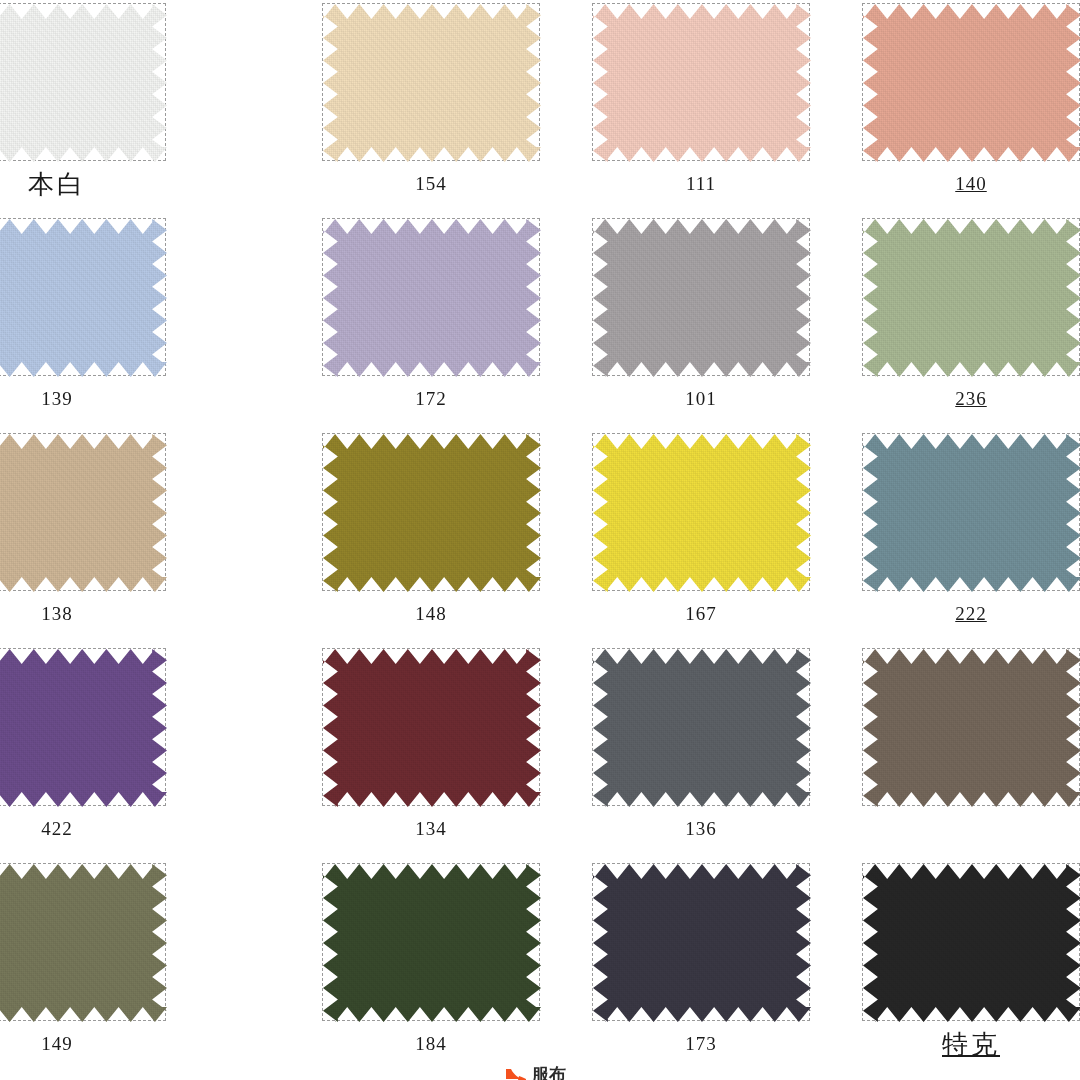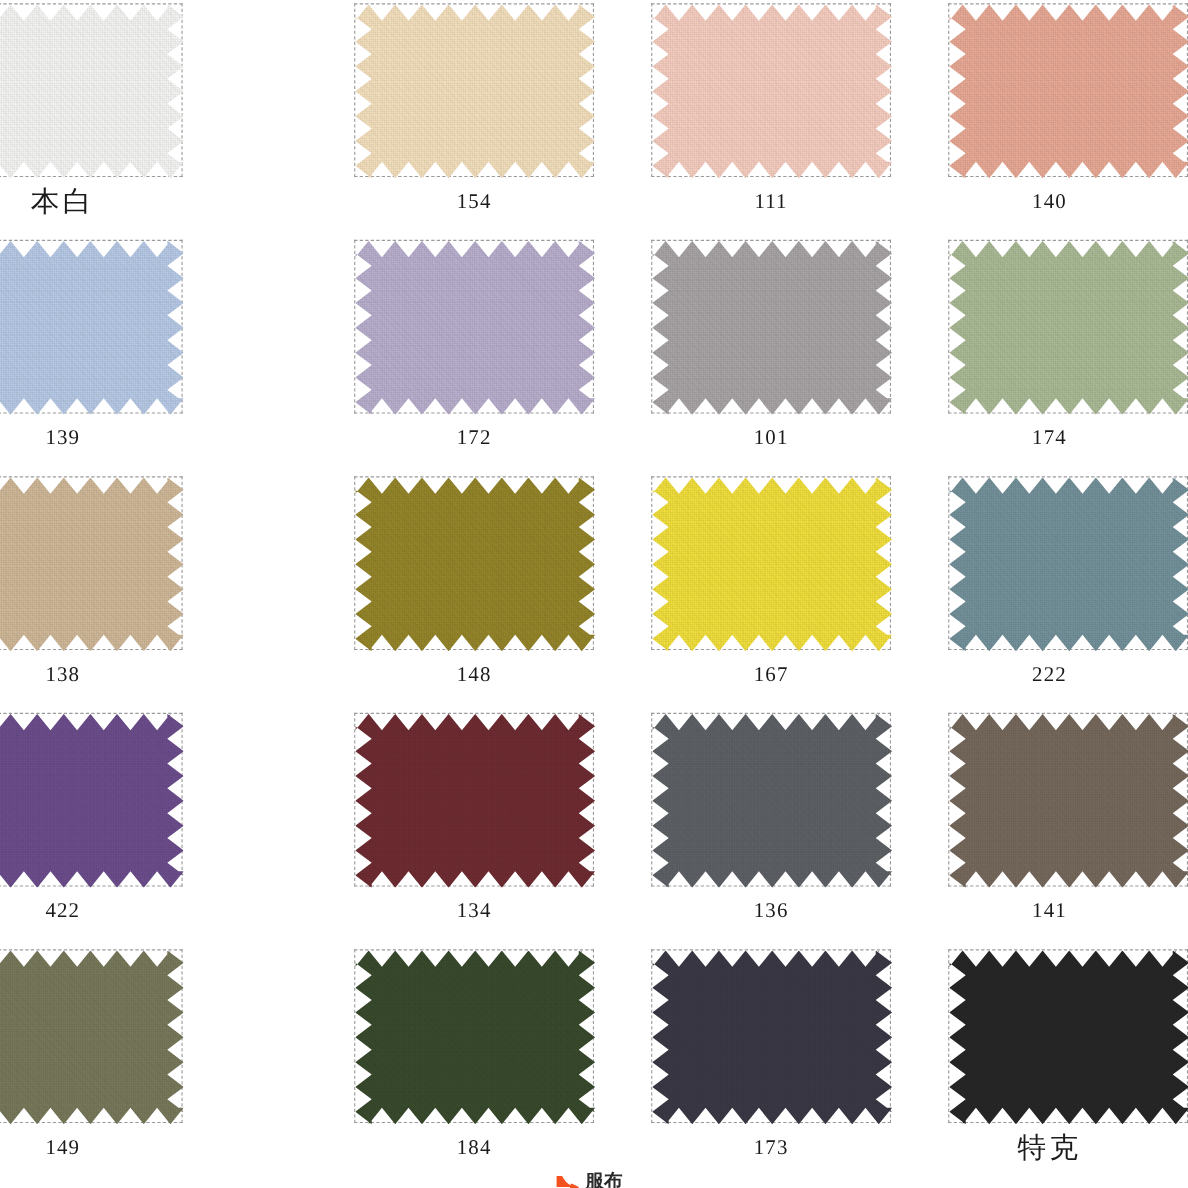--- a/index.html
+++ b/index.html
@@ -86,21 +86,21 @@
     font-size: 19px;
     line-height: 36px;
     color: #1b1b1b;
     font-family: "Liberation Serif", "DejaVu Serif", serif;
     letter-spacing: 1px;
     white-space: nowrap;
   }
   .col-1 .swatch-label { left: -52px; }
   .col-2 .swatch-label { left: 52px; }
   .col-3 .swatch-label { left: 52px; }
-  .col-4 .swatch-label { left: 35px; }
+  .col-4 .swatch-label { left: 52px; text-decoration: underline; }
 
   .label-cjk {
     font-family: "DejaVu Sans", "Liberation Sans", sans-serif;
     font-size: 26px;
     letter-spacing: 3px;
   }
 
   
   #brand-watermark {
     position: absolute;
@@ -185,21 +185,21 @@
         </div>
       </div>
       <div class="swatch-label">101</div>
     </div>
     <div class="swatch-cell col-4">
       <div class="swatch-frame">
         <div class="fabric" style="background: rgb(169, 185, 148); clip-path: polygon(0px 14.9px, 12.1px 0px, 24.2px 14.9px, 36.3px 0px, 48.4px 14.9px, 60.6px 0px, 72.7px 14.9px, 84.8px 0px, 96.9px 14.9px, 109px 0px, 121.1px 14.9px, 133.2px 0px, 145.3px 14.9px, 157.4px 0px, 169.6px 14.9px, 181.7px 0px, 193.8px 14.9px, 205.9px 0px, 203.1px 14.9px, 203.1px 0px, 218px 11.3px, 203.1px 22.6px, 218px 33.9px, 203.1px 45.1px, 218px 56.4px, 203.1px 67.7px, 218px 79px, 203.1px 90.3px, 218px 101.6px, 203.1px 112.9px, 218px 124.1px, 203.1px 135.4px, 218px 146.7px, 203.1px 143.1px, 218px 143.1px, 205.9px 158px, 193.8px 143.1px, 181.7px 158px, 169.6px 143.1px, 157.4px 158px, 145.3px 143.1px, 133.2px 158px, 121.1px 143.1px, 109px 158px, 96.9px 143.1px, 84.8px 158px, 72.7px 143.1px, 60.6px 158px, 48.4px 143.1px, 36.3px 158px, 24.2px 143.1px, 12.1px 158px, 14.9px 143.1px, 14.9px 158px, 0px 146.7px, 14.9px 135.4px, 0px 124.1px, 14.9px 112.9px, 0px 101.6px, 14.9px 90.3px, 0px 79px, 14.9px 67.7px, 0px 56.4px, 14.9px 45.1px, 0px 33.9px, 14.9px 22.6px, 0px 11.3px); mask-image: none;">
           <div class="weave"></div>
         </div>
       </div>
-      <div class="swatch-label">174</div>
+      <div class="swatch-label">236</div>
     </div>
     <div class="swatch-cell col-1">
       <div class="swatch-frame">
         <div class="fabric" style="background: rgb(207, 183, 151); clip-path: polygon(0px 14.9px, 12.1px 0px, 24.2px 14.9px, 36.3px 0px, 48.4px 14.9px, 60.6px 0px, 72.7px 14.9px, 84.8px 0px, 96.9px 14.9px, 109px 0px, 121.1px 14.9px, 133.2px 0px, 145.3px 14.9px, 157.4px 0px, 169.6px 14.9px, 181.7px 0px, 193.8px 14.9px, 205.9px 0px, 203.1px 14.9px, 203.1px 0px, 218px 11.3px, 203.1px 22.6px, 218px 33.9px, 203.1px 45.1px, 218px 56.4px, 203.1px 67.7px, 218px 79px, 203.1px 90.3px, 218px 101.6px, 203.1px 112.9px, 218px 124.1px, 203.1px 135.4px, 218px 146.7px, 203.1px 143.1px, 218px 143.1px, 205.9px 158px, 193.8px 143.1px, 181.7px 158px, 169.6px 143.1px, 157.4px 158px, 145.3px 143.1px, 133.2px 158px, 121.1px 143.1px, 109px 158px, 96.9px 143.1px, 84.8px 158px, 72.7px 143.1px, 60.6px 158px, 48.4px 143.1px, 36.3px 158px, 24.2px 143.1px, 12.1px 158px, 14.9px 143.1px, 14.9px 158px, 0px 146.7px, 14.9px 135.4px, 0px 124.1px, 14.9px 112.9px, 0px 101.6px, 14.9px 90.3px, 0px 79px, 14.9px 67.7px, 0px 56.4px, 14.9px 45.1px, 0px 33.9px, 14.9px 22.6px, 0px 11.3px); mask-image: none;">
           <div class="weave"></div>
         </div>
       </div>
       <div class="swatch-label">138</div>
     </div>
     <div class="swatch-cell col-2">
@@ -249,21 +249,20 @@
         </div>
       </div>
       <div class="swatch-label">136</div>
     </div>
     <div class="swatch-cell col-4">
       <div class="swatch-frame">
         <div class="fabric" style="background: rgb(117, 104, 91); clip-path: polygon(0px 14.9px, 12.1px 0px, 24.2px 14.9px, 36.3px 0px, 48.4px 14.9px, 60.6px 0px, 72.7px 14.9px, 84.8px 0px, 96.9px 14.9px, 109px 0px, 121.1px 14.9px, 133.2px 0px, 145.3px 14.9px, 157.4px 0px, 169.6px 14.9px, 181.7px 0px, 193.8px 14.9px, 205.9px 0px, 203.1px 14.9px, 203.1px 0px, 218px 11.3px, 203.1px 22.6px, 218px 33.9px, 203.1px 45.1px, 218px 56.4px, 203.1px 67.7px, 218px 79px, 203.1px 90.3px, 218px 101.6px, 203.1px 112.9px, 218px 124.1px, 203.1px 135.4px, 218px 146.7px, 203.1px 143.1px, 218px 143.1px, 205.9px 158px, 193.8px 143.1px, 181.7px 158px, 169.6px 143.1px, 157.4px 158px, 145.3px 143.1px, 133.2px 158px, 121.1px 143.1px, 109px 158px, 96.9px 143.1px, 84.8px 158px, 72.7px 143.1px, 60.6px 158px, 48.4px 143.1px, 36.3px 158px, 24.2px 143.1px, 12.1px 158px, 14.9px 143.1px, 14.9px 158px, 0px 146.7px, 14.9px 135.4px, 0px 124.1px, 14.9px 112.9px, 0px 101.6px, 14.9px 90.3px, 0px 79px, 14.9px 67.7px, 0px 56.4px, 14.9px 45.1px, 0px 33.9px, 14.9px 22.6px, 0px 11.3px); mask-image: none;">
           <div class="weave"></div>
         </div>
       </div>
-      <div class="swatch-label">141</div>
     </div>
     <div class="swatch-cell col-1">
       <div class="swatch-frame">
         <div class="fabric" style="background: rgb(119, 120, 90); clip-path: polygon(0px 14.9px, 12.1px 0px, 24.2px 14.9px, 36.3px 0px, 48.4px 14.9px, 60.6px 0px, 72.7px 14.9px, 84.8px 0px, 96.9px 14.9px, 109px 0px, 121.1px 14.9px, 133.2px 0px, 145.3px 14.9px, 157.4px 0px, 169.6px 14.9px, 181.7px 0px, 193.8px 14.9px, 205.9px 0px, 203.1px 14.9px, 203.1px 0px, 218px 11.3px, 203.1px 22.6px, 218px 33.9px, 203.1px 45.1px, 218px 56.4px, 203.1px 67.7px, 218px 79px, 203.1px 90.3px, 218px 101.6px, 203.1px 112.9px, 218px 124.1px, 203.1px 135.4px, 218px 146.7px, 203.1px 143.1px, 218px 143.1px, 205.9px 158px, 193.8px 143.1px, 181.7px 158px, 169.6px 143.1px, 157.4px 158px, 145.3px 143.1px, 133.2px 158px, 121.1px 143.1px, 109px 158px, 96.9px 143.1px, 84.8px 158px, 72.7px 143.1px, 60.6px 158px, 48.4px 143.1px, 36.3px 158px, 24.2px 143.1px, 12.1px 158px, 14.9px 143.1px, 14.9px 158px, 0px 146.7px, 14.9px 135.4px, 0px 124.1px, 14.9px 112.9px, 0px 101.6px, 14.9px 90.3px, 0px 79px, 14.9px 67.7px, 0px 56.4px, 14.9px 45.1px, 0px 33.9px, 14.9px 22.6px, 0px 11.3px); mask-image: none;">
           <div class="weave"></div>
         </div>
       </div>
       <div class="swatch-label">149</div>
     </div>
     <div class="swatch-cell col-2">

